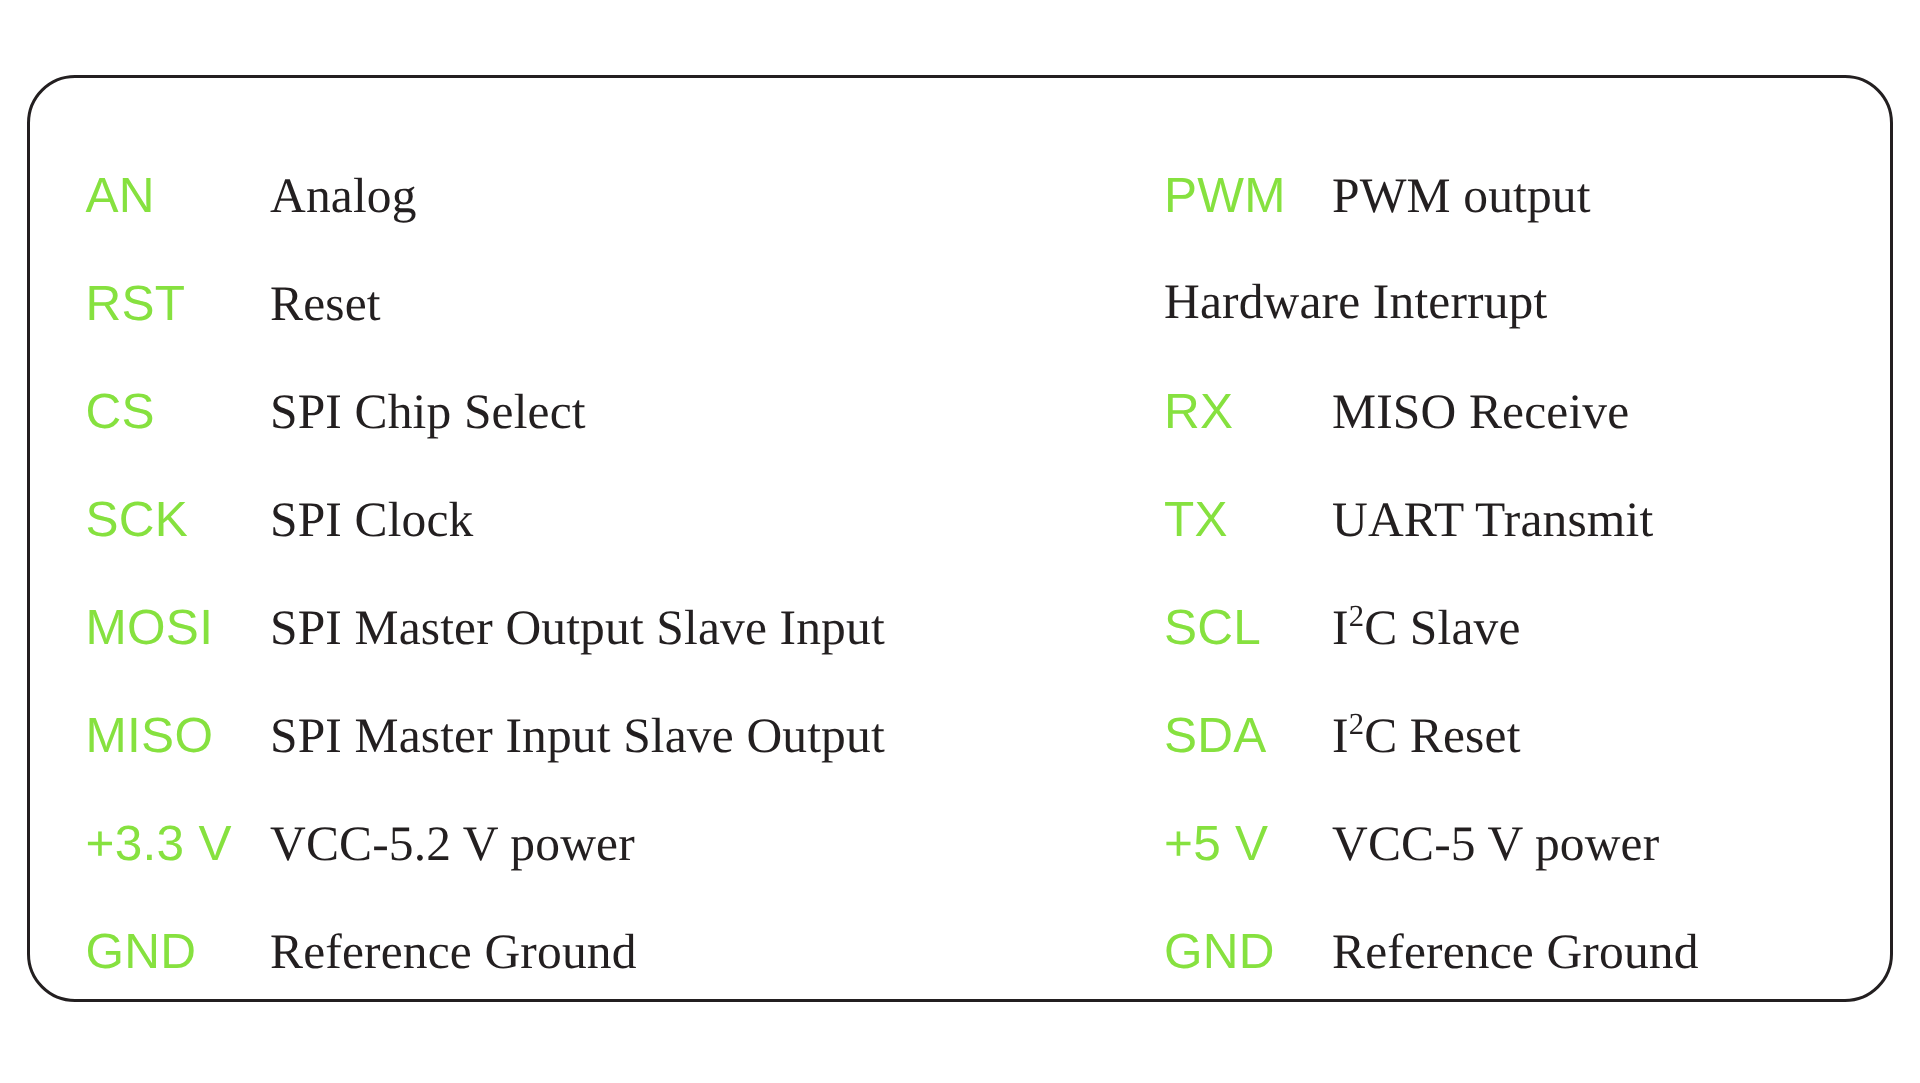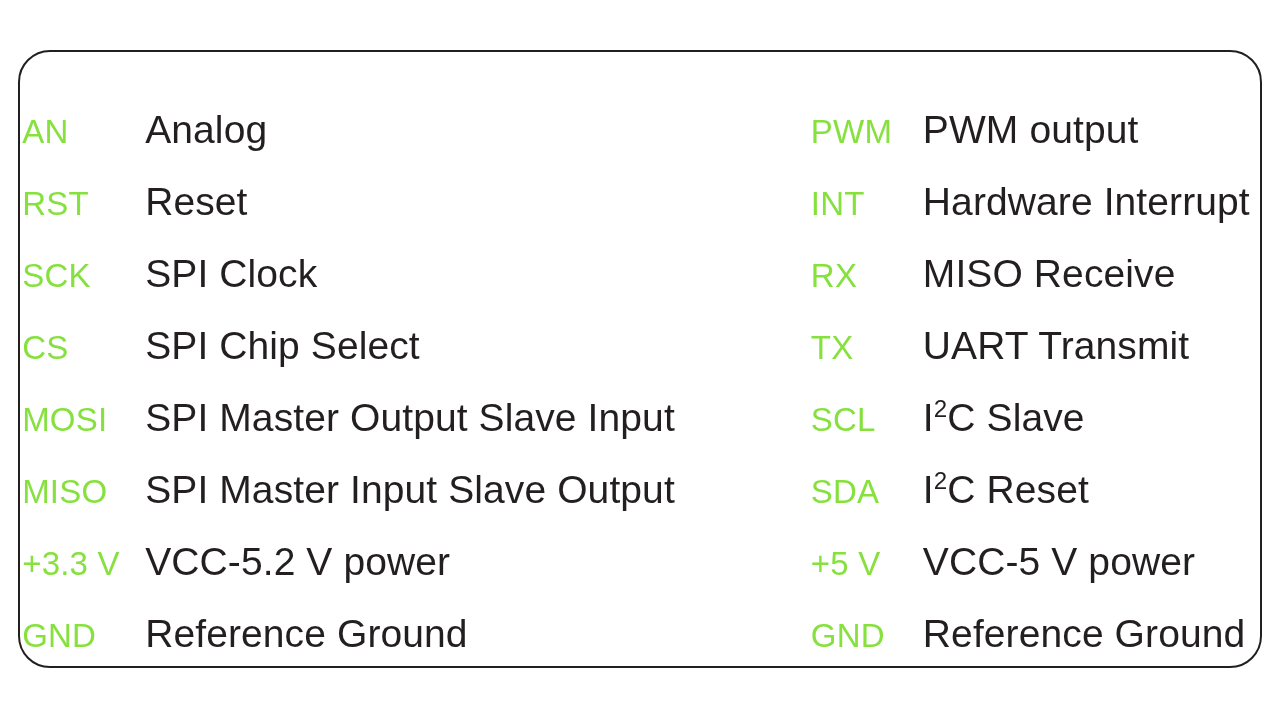--- a/index.html
+++ b/index.html
@@ -71,24 +71,25 @@
     font-weight: 400;
     letter-spacing: 0.2px;
     flex: 0 0 auto;
   }
 
   .pin-column.left  .pin-name { width: 123px; }
   .pin-column.right .pin-name { width: 112px; }
 
   .pin-desc {
     color: #231f20;
-    font-size: 39px;
+    font-size: 33px;
     font-weight: 400;
     letter-spacing: 0.1px;
     flex: 0 1 auto;
+    font-family: Liberation Serif, serif;
   }
 
   .pin-desc sup {
     font-size: 0.62em;
     vertical-align: super;
     line-height: 0;
   }
 </style>
 </head>
 <body>
@@ -100,26 +101,26 @@
       <div class="pin-column left">
           <div class="pin-row">
             <span class="pin-name">AN</span>
             <span class="pin-desc">Analog</span>
           </div>
           <div class="pin-row">
             <span class="pin-name">RST</span>
             <span class="pin-desc">Reset</span>
           </div>
           <div class="pin-row">
+            <span class="pin-name">CS</span>
+            <span class="pin-desc">SPI Chip Select</span>
+          </div>
+          <div class="pin-row">
             <span class="pin-name">SCK</span>
             <span class="pin-desc">SPI Clock</span>
-          </div>
-          <div class="pin-row">
-            <span class="pin-name">CS</span>
-            <span class="pin-desc">SPI Chip Select</span>
           </div>
           <div class="pin-row">
             <span class="pin-name">MOSI</span>
             <span class="pin-desc">SPI Master Output Slave Input</span>
           </div>
           <div class="pin-row">
             <span class="pin-name">MISO</span>
             <span class="pin-desc">SPI Master Input Slave Output</span>
           </div>
           <div class="pin-row">
@@ -131,21 +132,20 @@
             <span class="pin-desc">Reference Ground</span>
           </div>
         </div>
 
       <div class="pin-column right">
           <div class="pin-row">
             <span class="pin-name">PWM</span>
             <span class="pin-desc">PWM output</span>
           </div>
           <div class="pin-row">
-            <span class="pin-name">INT</span>
             <span class="pin-desc">Hardware Interrupt</span>
           </div>
           <div class="pin-row">
             <span class="pin-name">RX</span>
             <span class="pin-desc">MISO Receive</span>
           </div>
           <div class="pin-row">
             <span class="pin-name">TX</span>
             <span class="pin-desc">UART Transmit</span>
           </div>

